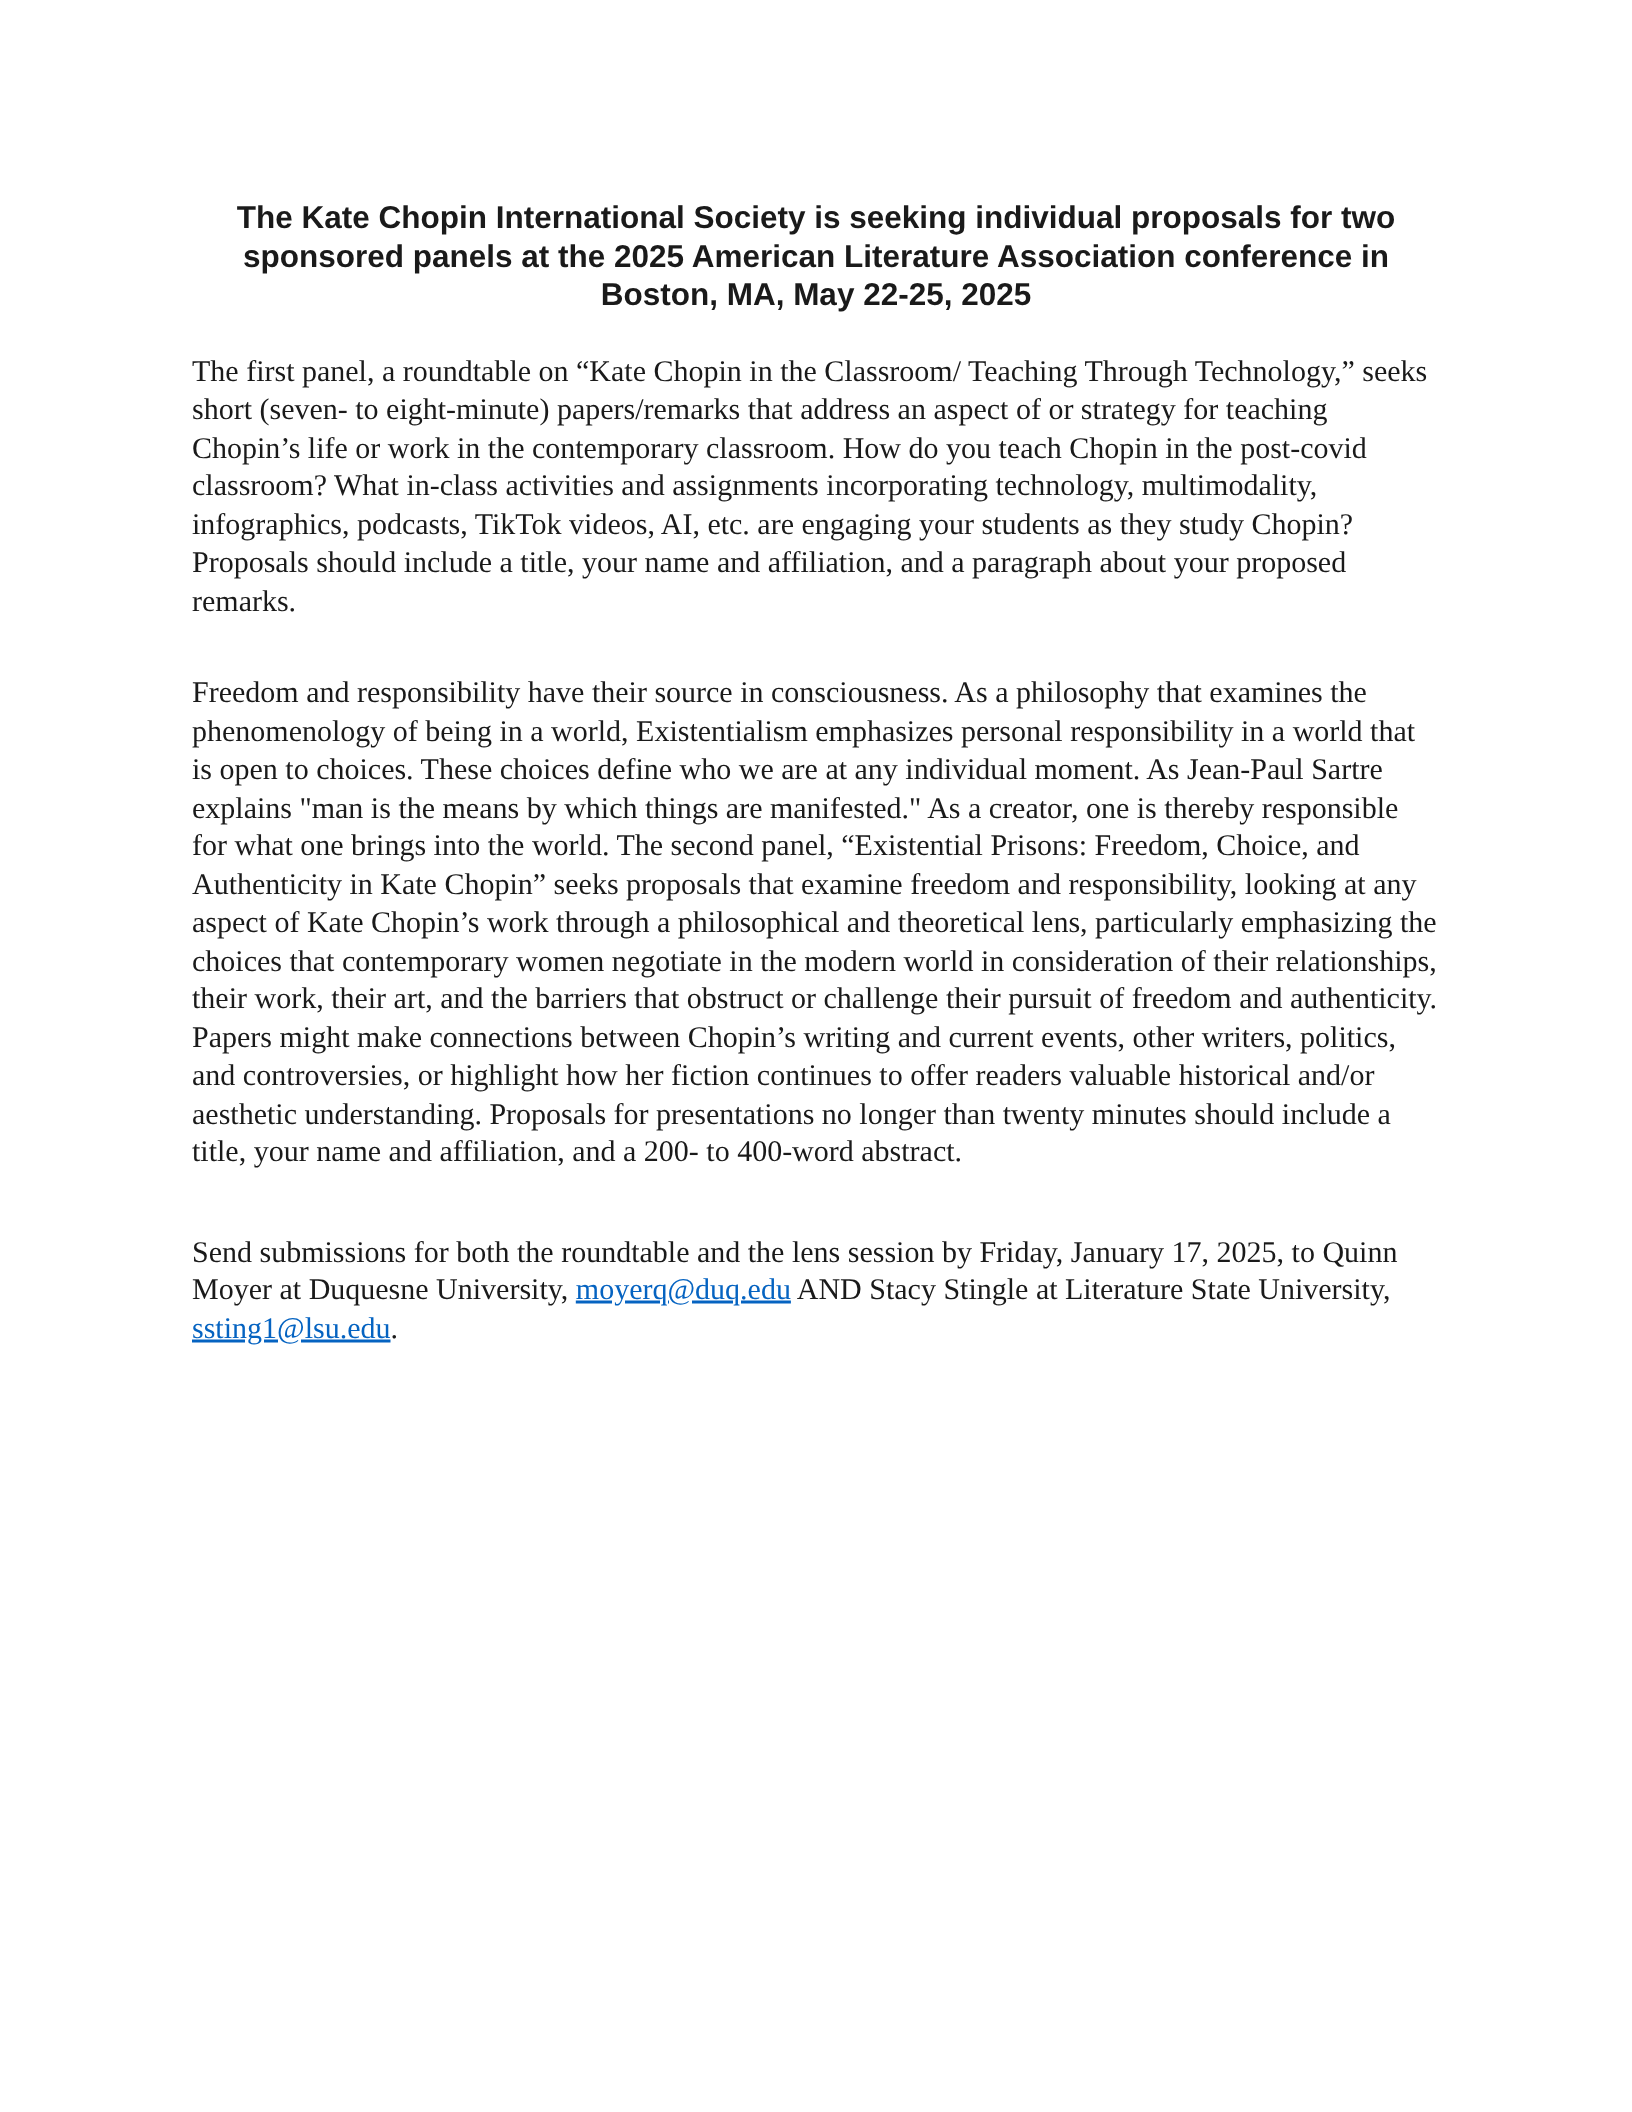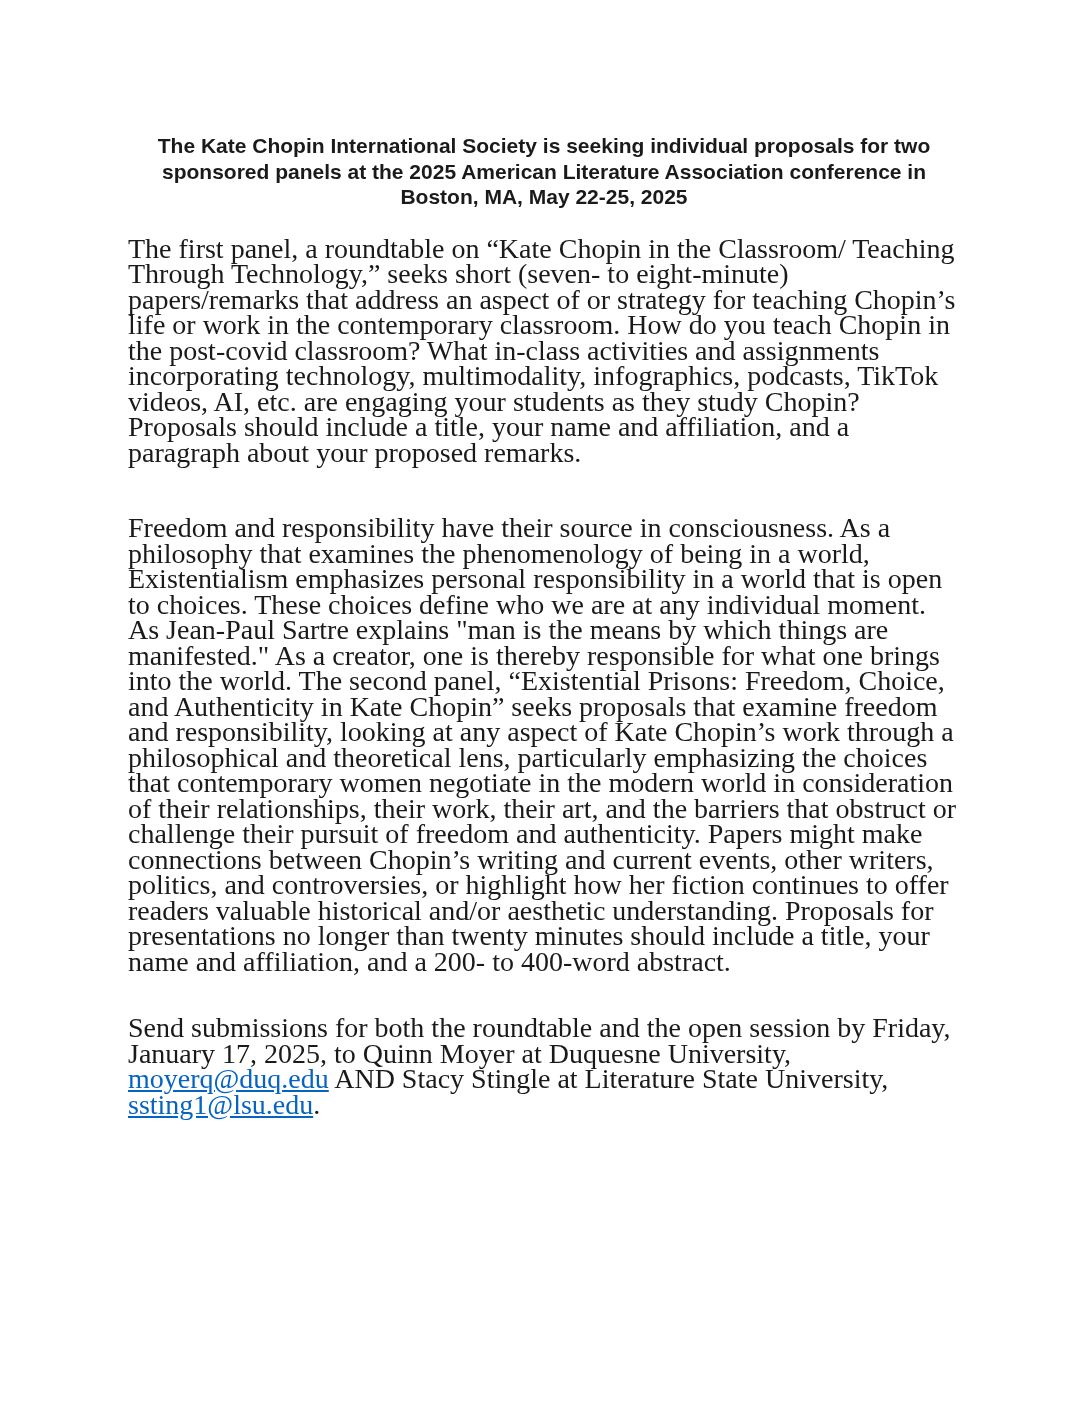--- a/index.html
+++ b/index.html
@@ -22,42 +22,42 @@
     font-family: "Liberation Sans", sans-serif;
     font-weight: bold;
     font-size: 21px;
     line-height: 25.5px;
     text-align: center;
     color: #1a1a1a;
   }
   .para {
     margin: 0;
     font-family: "Liberation Serif", serif;
-    font-size: 28px;
+    font-size: 20px;
     line-height: 25.5px;
     text-align: left;
     color: #1a1a1a;
   }
   .para-first { margin-top: 26px; }
-  .para-mid   { margin-top: 50px; }
+  .para-mid   { margin-top: 36px; }
   .para-last  { margin-top: 41px; }
   .deadline-bold {
     font-weight: normal;
   }
   .email-link {
     color: #0563c1;
     cursor: pointer;
   }
 </style>
 </head>
 <body>
 
 <div class="page">
 
   <h1 class="doc-title">The Kate Chopin International Society is seeking individual proposals for two sponsored panels at the 2025 American Literature Association conference in Boston, MA, May 22-25, 2025</h1>
 
   <p class="para para-first">The first panel, a roundtable on “Kate Chopin in the Classroom/ Teaching Through Technology,” seeks short (seven- to eight-minute) papers/remarks that address an aspect of or strategy for teaching Chopin’s life or work in the contemporary classroom. How do you teach Chopin in the post-covid classroom? What in-class activities and assignments incorporating technology, multimodality, infographics, podcasts, TikTok videos, AI, etc. are engaging your students as they study Chopin? Proposals should include a title, your name and affiliation, and a paragraph about your proposed remarks.</p>
 
   <p class="para para-mid">Freedom and responsibility have their source in consciousness. As a philosophy that examines the phenomenology of being in a world, Existentialism emphasizes personal responsibility in a world that is open to choices. These choices define who we are at any individual moment. As Jean-Paul Sartre explains "man is the means by which things are manifested." As a creator, one is thereby responsible for what one brings into the world. The second panel, “Existential Prisons: Freedom, Choice, and Authenticity in Kate Chopin” seeks proposals that examine freedom and responsibility, looking at any aspect of Kate Chopin’s work through a philosophical and theoretical lens, particularly emphasizing the choices that contemporary women negotiate in the modern world in consideration of their relationships, their work, their art, and the barriers that obstruct or challenge their pursuit of freedom and authenticity. Papers might make connections between Chopin’s writing and current events, other writers, politics, and controversies, or highlight how her fiction continues to offer readers valuable historical and/or aesthetic understanding. Proposals for presentations no longer than twenty minutes should include a title, your name and affiliation, and a 200- to 400-word abstract.</p>
 
-  <p class="para para-last"><span>Send submissions for both the roundtable and the open session by </span><span class="deadline-bold">Friday, January 17, 2025</span><span>, to Quinn Moyer at Duquesne University, </span><a class="email-link" href="#">moyerq@duq.edu</a><span> AND Stacy Stingle at Literature State University, </span><a class="email-link" href="#">ssting1@lsu.edu</a><span>.</span></p>
+  <p class="para para-last"><span>Send submissions for both the roundtable and the lens session by </span><span class="deadline-bold">Friday, January 17, 2025</span><span>, to Quinn Moyer at Duquesne University, </span><a class="email-link" href="#">moyerq@duq.edu</a><span> AND Stacy Stingle at Literature State University, </span><a class="email-link" href="#">ssting1@lsu.edu</a><span>.</span></p>
 
 </div>
 
 </body></html>

